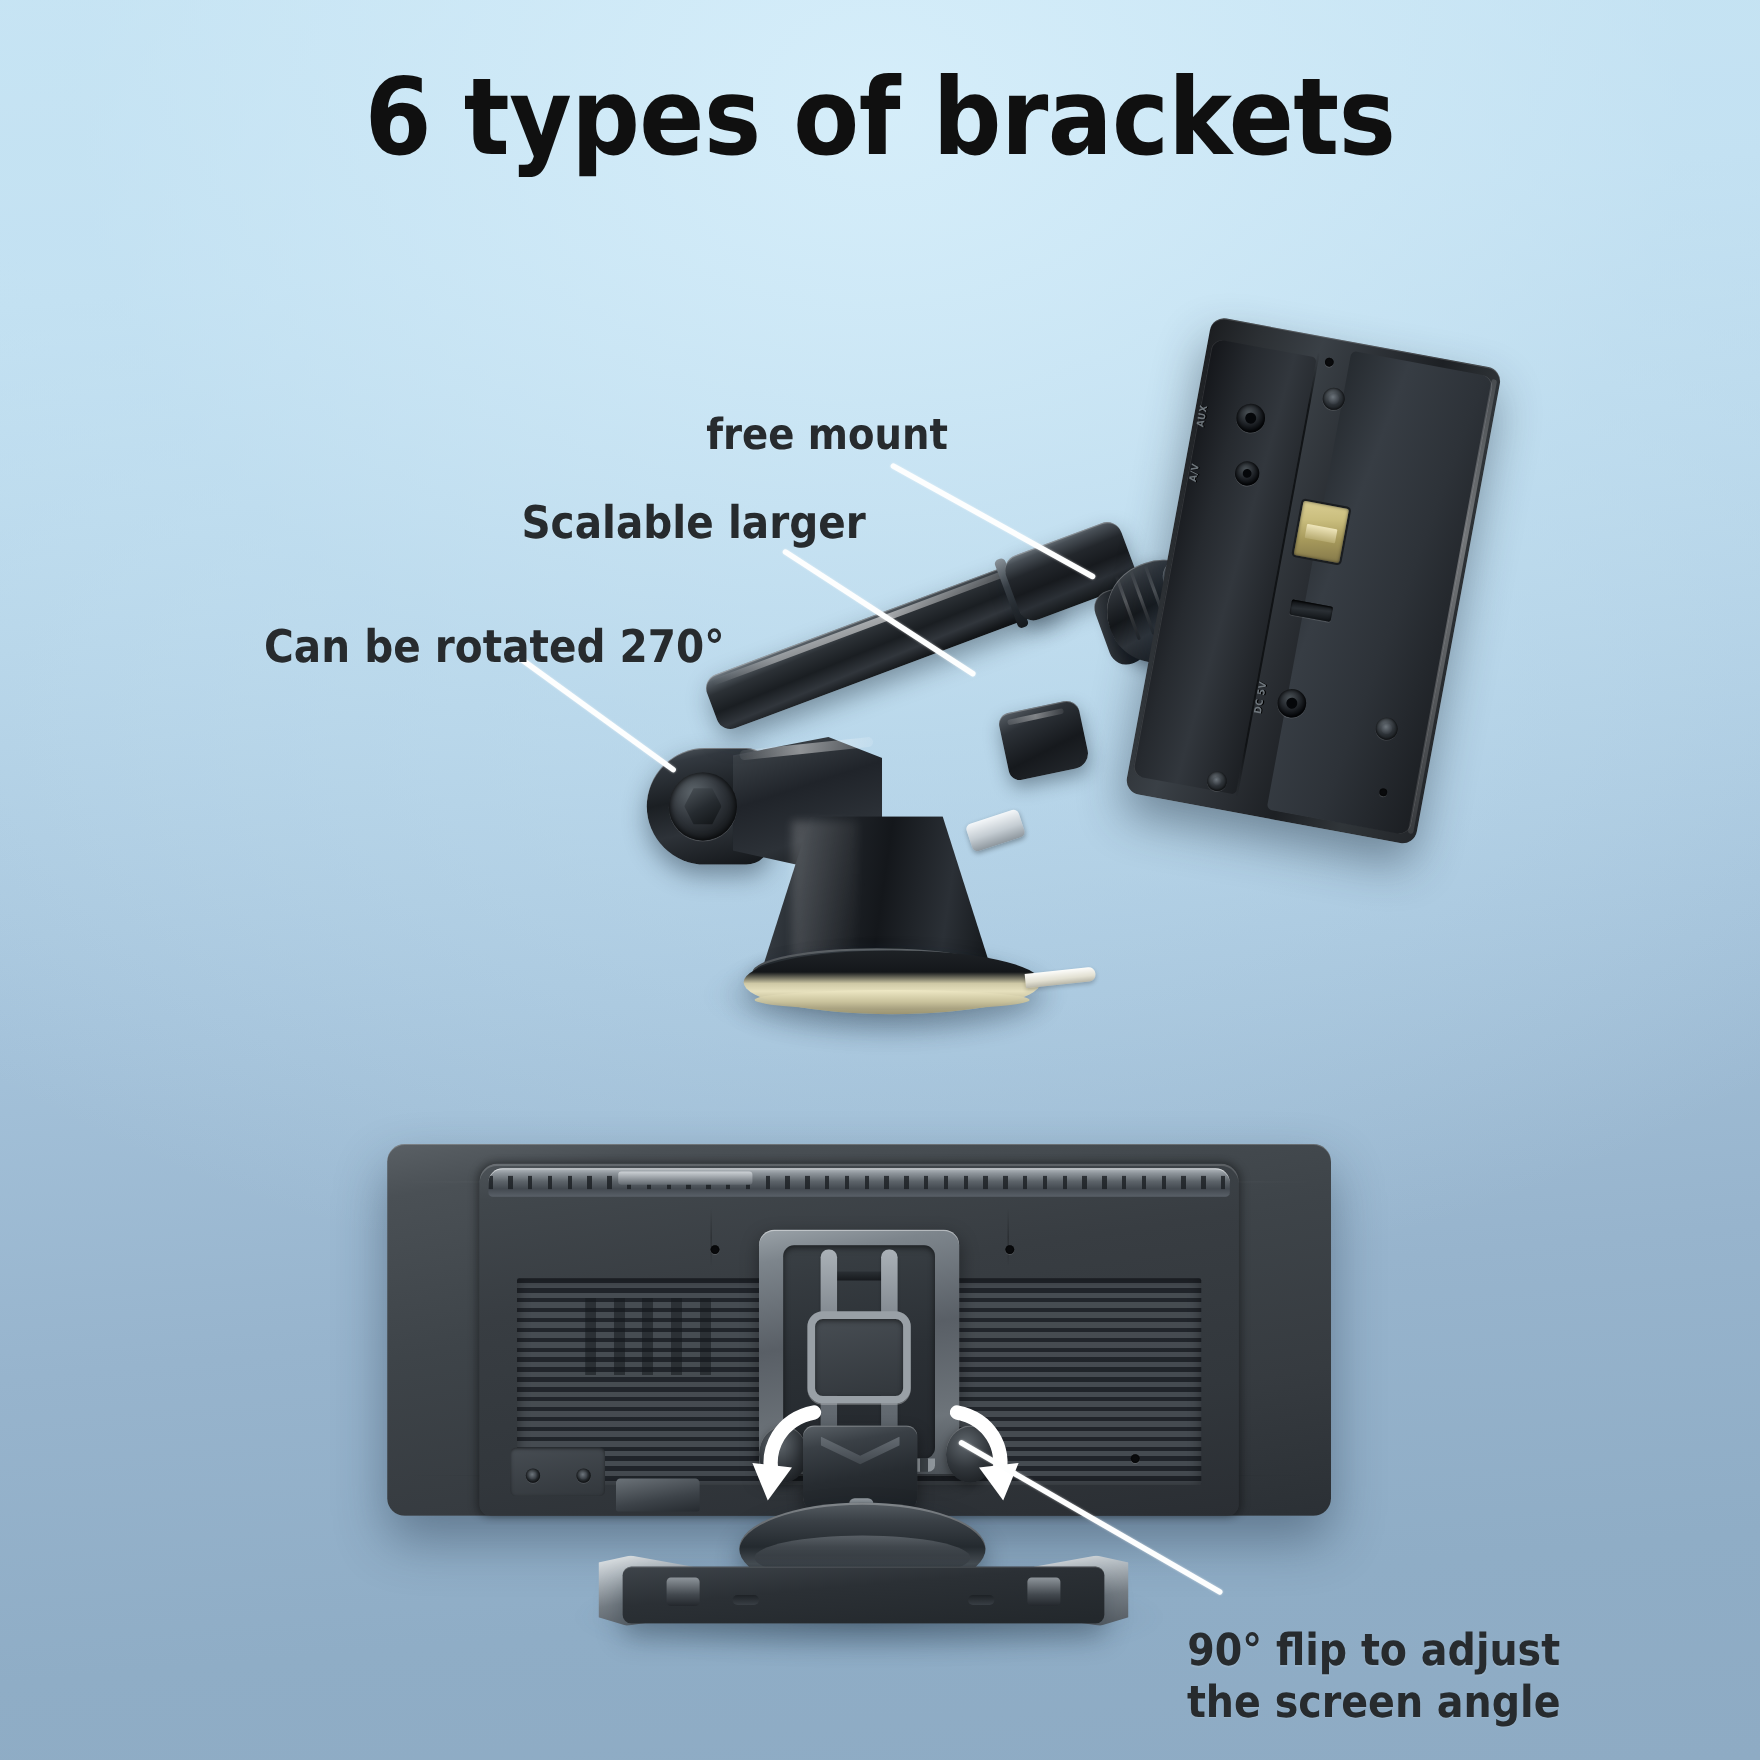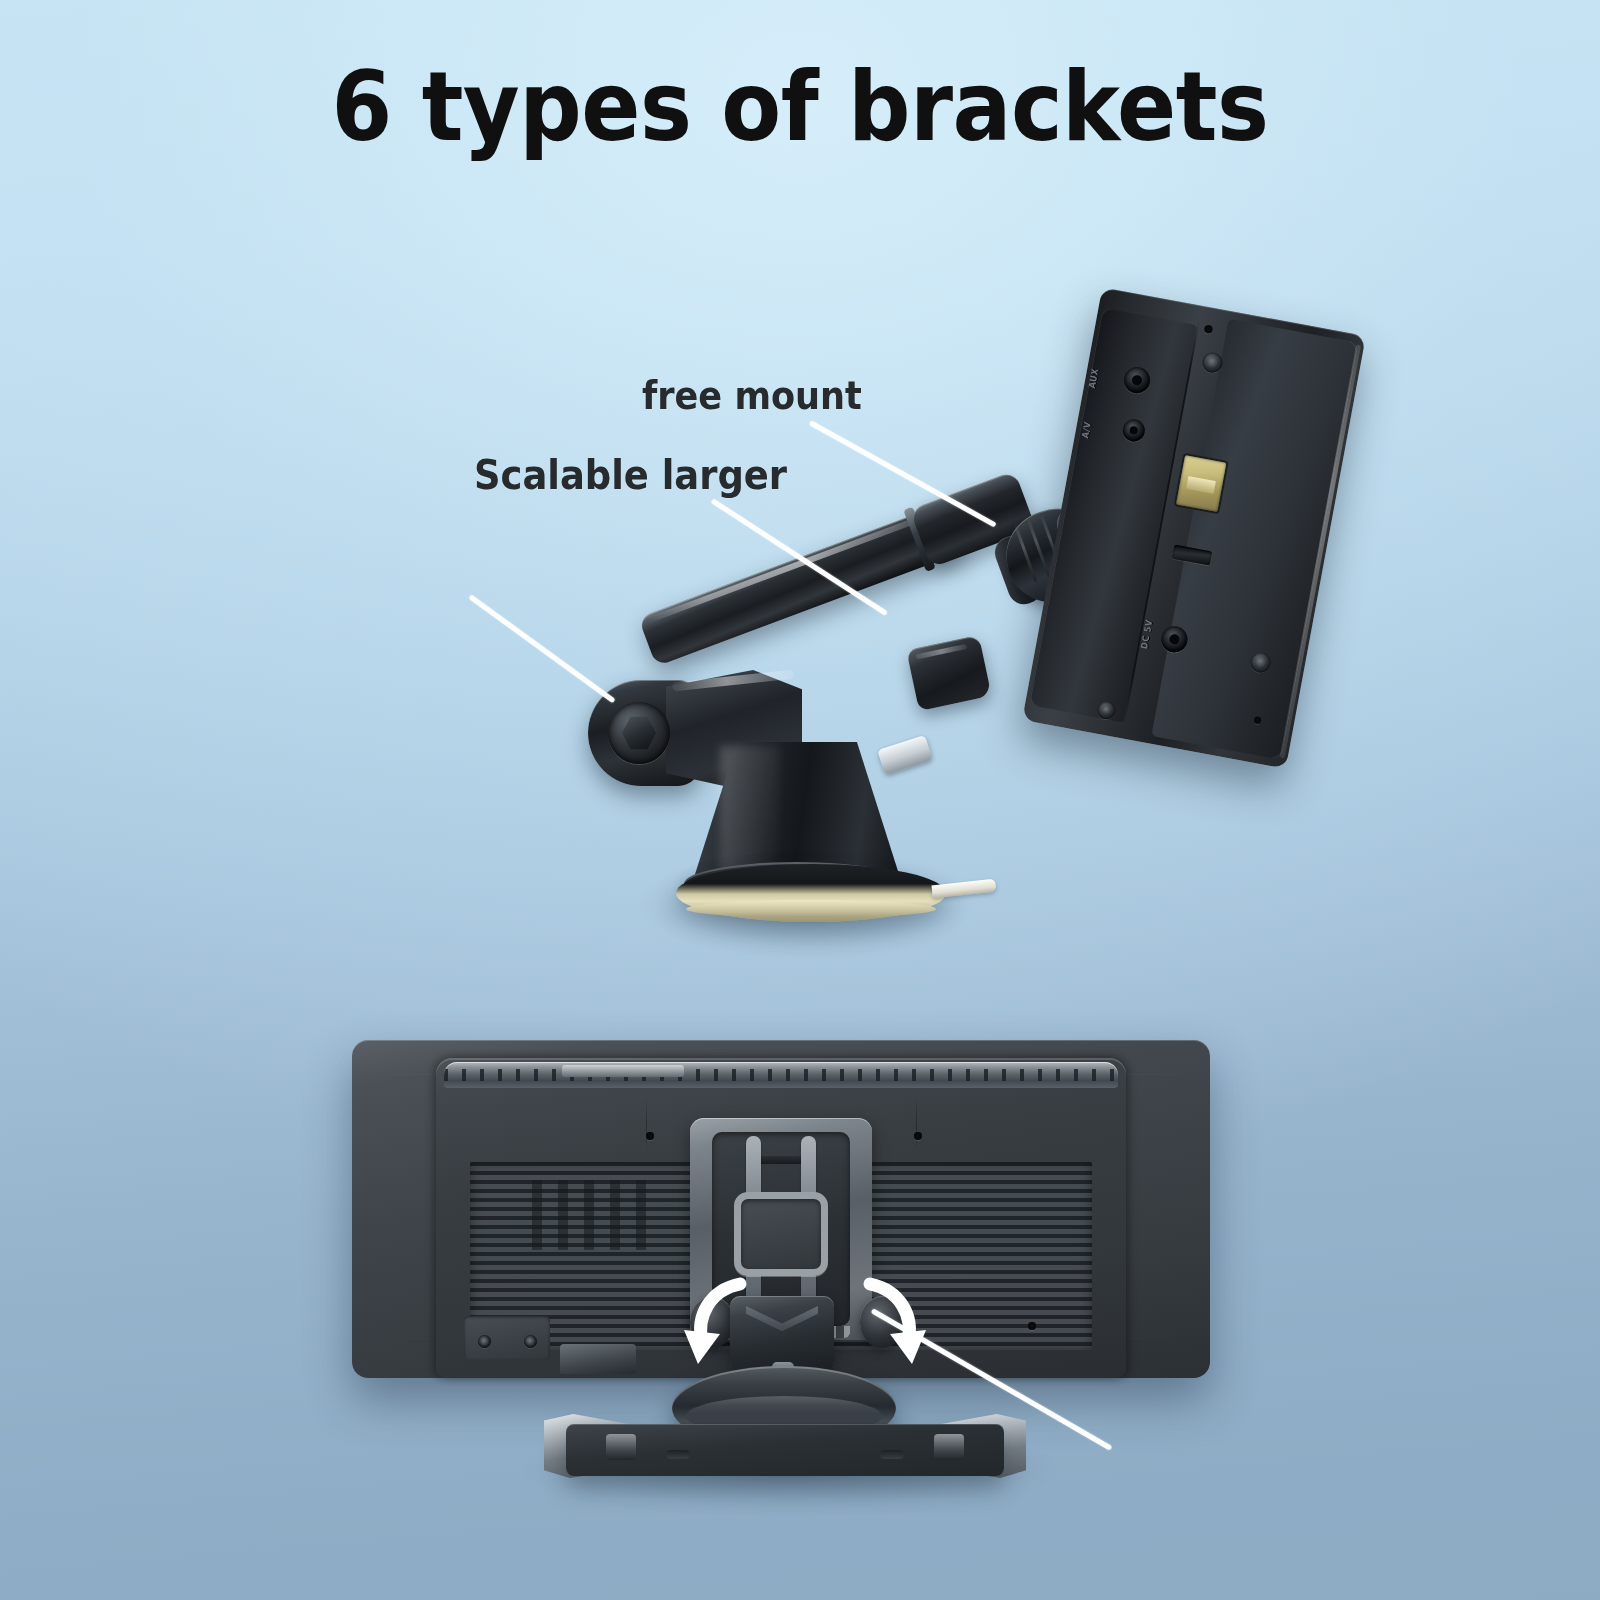--- a/index.html
+++ b/index.html
@@ -453,20 +453,21 @@
       <div class="pinhole" style="left:108px; top:18px; width:8px; height:8px;"></div>
       <div class="pinhole" style="left:228px; top:394px; width:7px; height:7px;"></div>
     </div>
 
     <div class="leader" style="left:810px; top:420px; width:212px; height:5px; transform:rotate(29deg);"></div>
     <div class="leader" style="left:712px; top:498px; width:208px; height:5px; transform:rotate(33deg);"></div>
     <div class="leader" style="left:470px; top:594px; width:178px; height:5px; transform:rotate(36deg);"></div>
 
     <div class="lbl" id="lbl-freespin">free mount</div>
     <div class="lbl" id="lbl-scalable">Scalable larger</div>
+    <div class="lbl" id="lbl-rotated">Can be rotated 270°</div>
   </div>
 
   <div id="lower">
 
     <div class="shadowPatch" style="left:520px;top:1430px;width:540px;height:80px;"></div>
 
     <div id="dev2">
       <div class="outer"></div>
       <div class="inner">
         <div class="topstrip">
@@ -529,15 +530,17 @@
       <div class="rimR"></div>
       <div class="slab"></div>
       <div class="footL"></div>
       <div class="footR"></div>
       <div class="screwL"></div>
       <div class="screwR"></div>
     </div>
 
     <div class="leader" style="left:872px; top:1308px; width:276px; height:5px; transform:rotate(30deg);"></div>
 
+    <div class="lbl" id="lbl-flip">90° flip to adjust
+the screen angle</div>
   </div>
 
 </div>
 
 </body></html>

